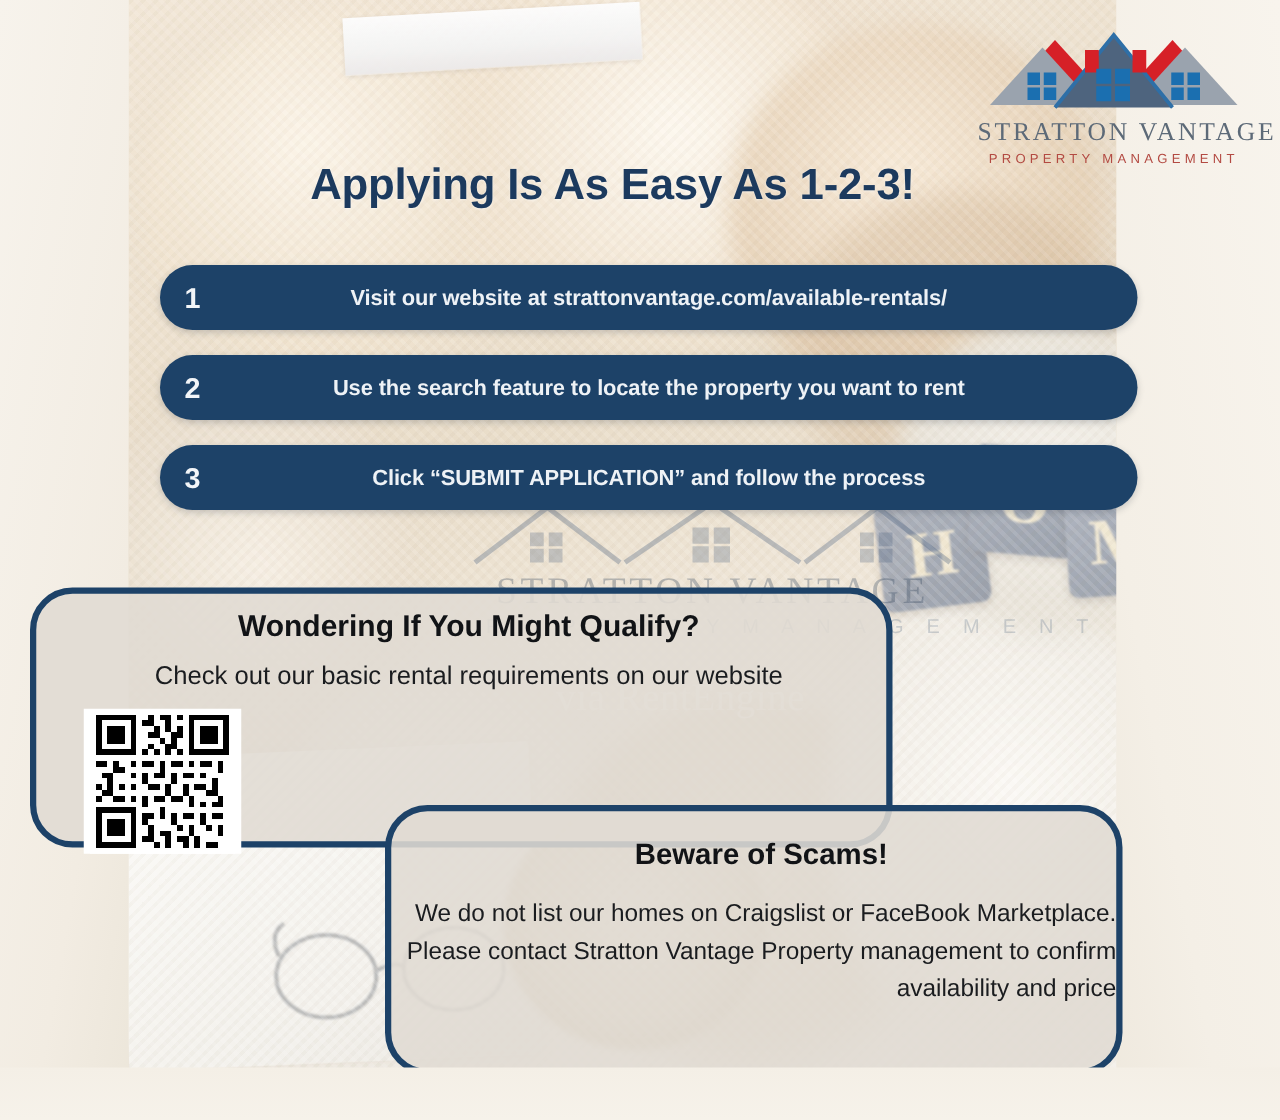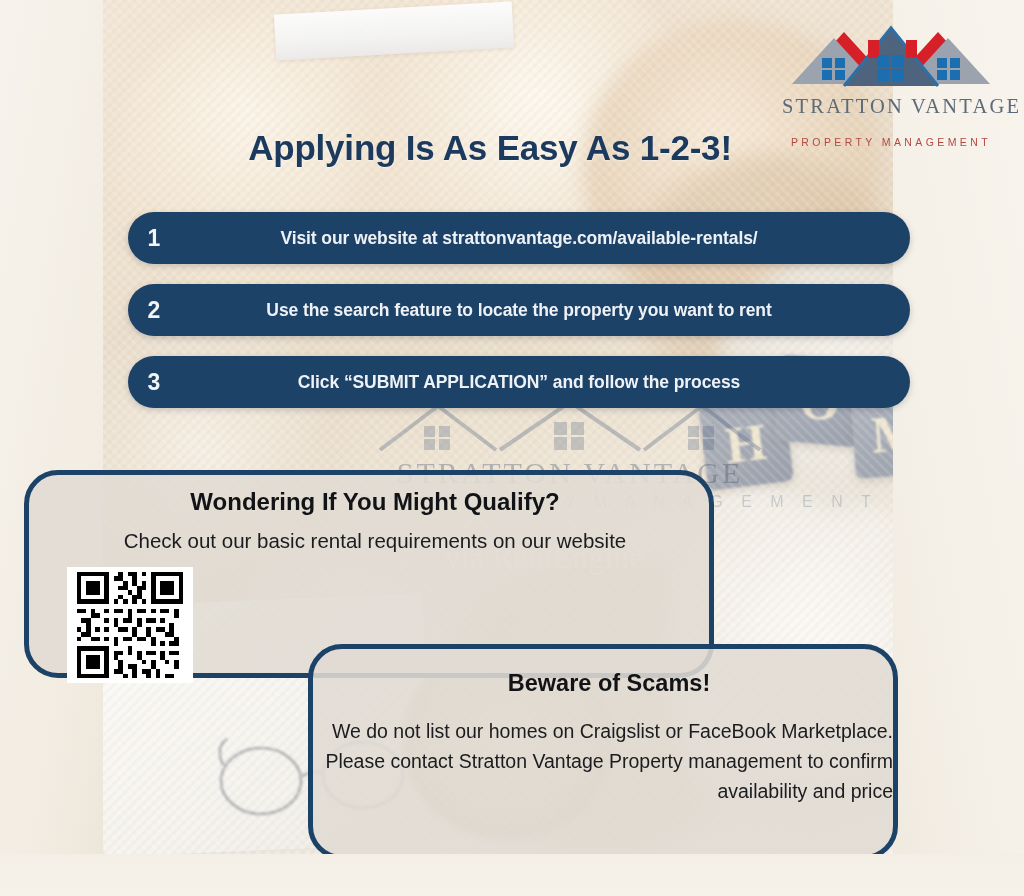--- a/index.html
+++ b/index.html
@@ -118,21 +118,21 @@
   .logo{position:absolute;right:24px;top:18px;width:218px;text-align:center;}
   .logo-mark{height:76px;position:relative;}
   .logo-name{
     font-family:"Liberation Serif",serif;
     font-size:20.5px;letter-spacing:2.2px;color:#5d6a78;
     margin-top:1px;white-space:nowrap;
   }
   .logo-sub{
     font-family:"Liberation Sans",sans-serif;
     font-size:10.5px;letter-spacing:3.4px;color:#b34a42;
-    margin-top:18px;white-space:nowrap;
+    margin-top:3px;white-space:nowrap;
   }
 
   
   .headline{
     position:absolute;left:0;top:128px;width:980px;text-align:center;
     font-size:35px;font-weight:700;color:#1c3a5e;
     font-family:"Liberation Sans",sans-serif;
     letter-spacing:-.2px;
     text-shadow:0 1px 2px rgba(255,255,255,.55);
   }

